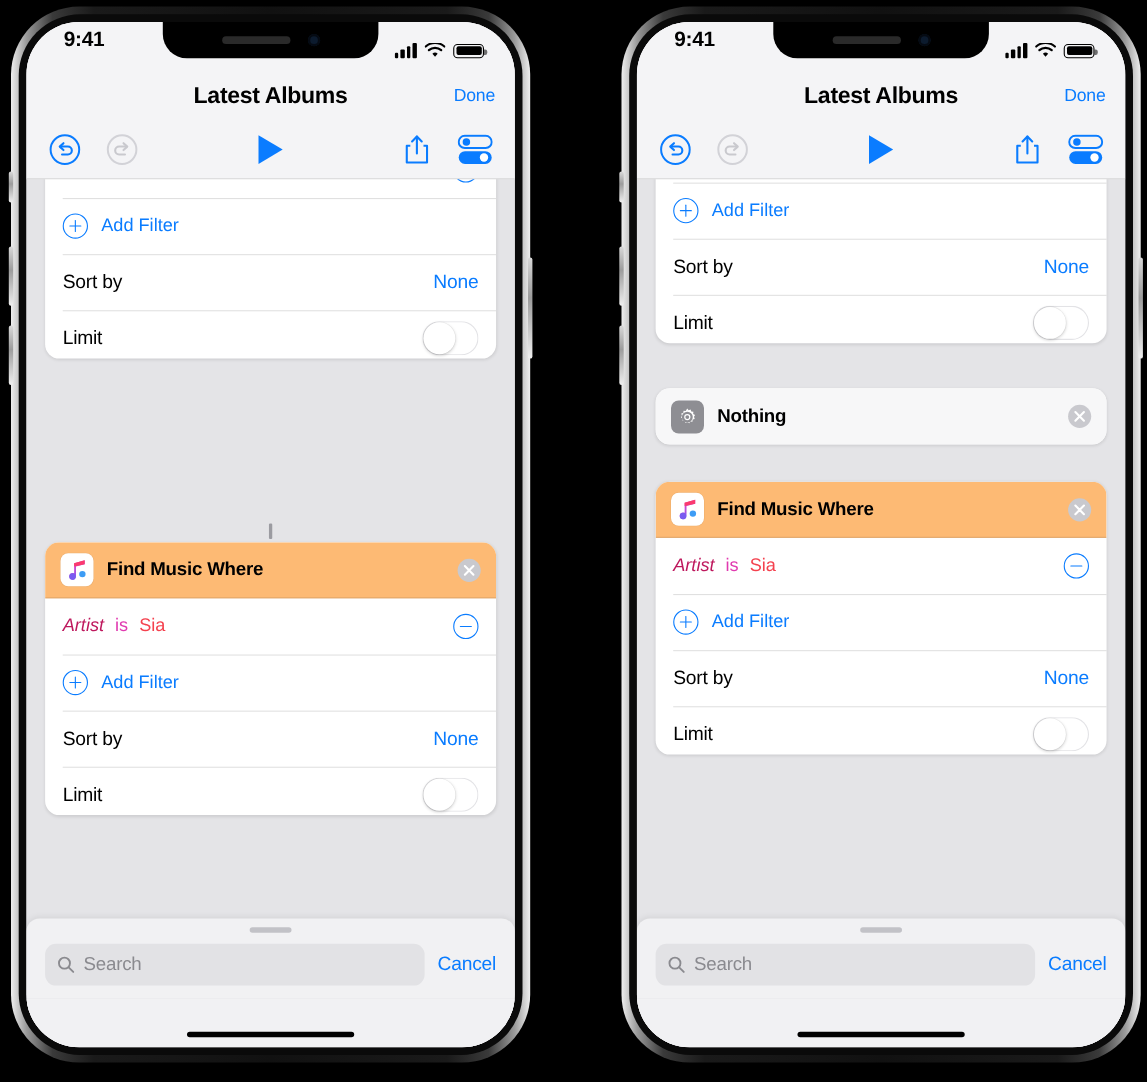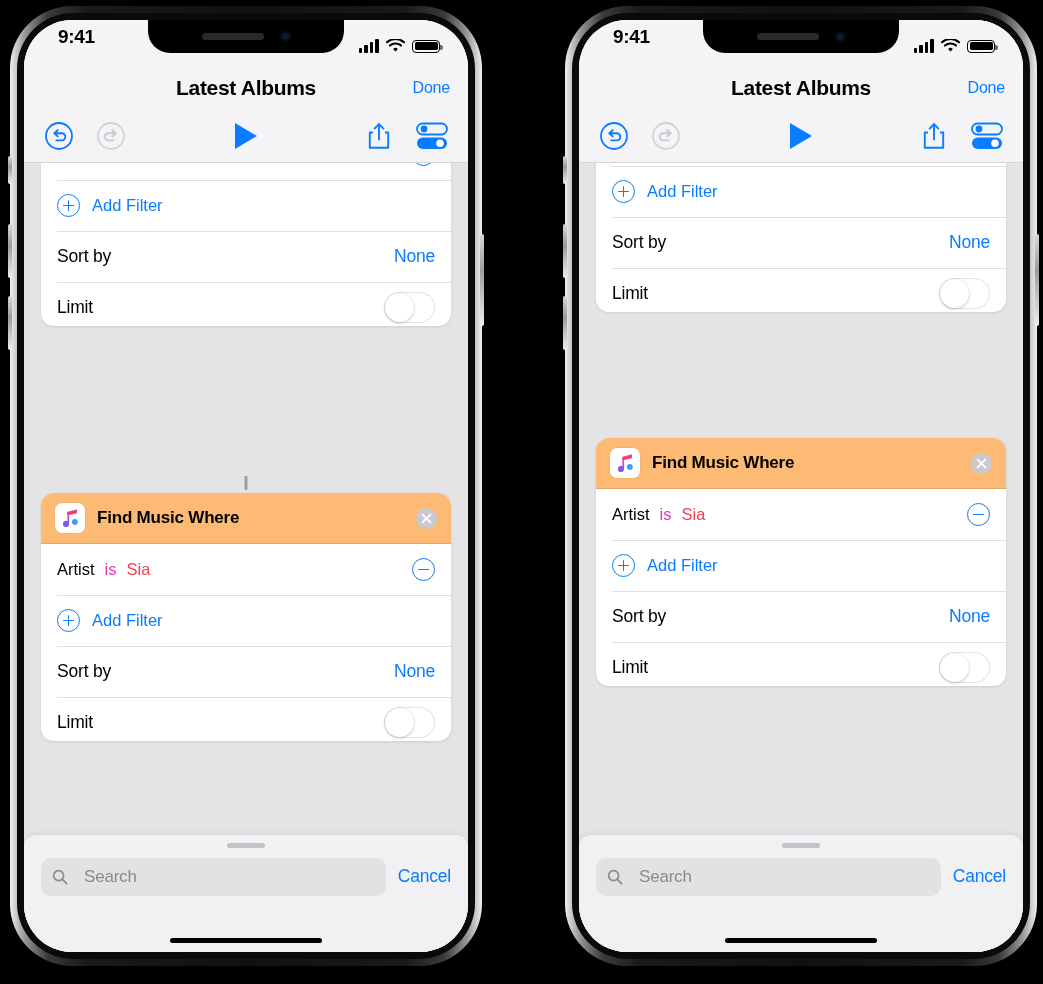--- a/index.html
+++ b/index.html
@@ -124,21 +124,21 @@
 
   .row {
     display: flex; align-items: center; height: 51px;
     padding: 0 16px; position: relative;
   }
   .row + .row::before {
     content: ""; position: absolute; left: 16px; right: 0; top: 0;
     height: 0.5px; background: rgba(0,0,0,0.12);
   }
   .row.filter { gap: 10px; }
-  .f-key { color: #000000; font-size: 16.5px; }
+  .f-key { color: #be185d; font-size: 16.5px; font-style: italic; }
   .f-op  { color: #e03ab0; font-size: 16.5px; }
   .f-val { color: #f4414e; font-size: 16.5px; }
   .minus-btn {
     position: absolute; right: 16px; width: 23px; height: 23px;
     border-radius: 50%; border: 1.6px solid #0a7cff;
     display: flex; align-items: center; justify-content: center;
   }
   .minus-btn i { display:block; width: 11px; height: 1.8px; background: #0a7cff; border-radius:1px; }
   .plus-btn {
     width: 23px; height: 23px; border-radius: 50%; border: 1.6px solid #0a7cff;
@@ -174,21 +174,21 @@
     background: #f1f1f3;
     border-radius: 12px 12px 0 0;
     z-index: 25;
     box-shadow: 0 -1px 6px rgba(0,0,0,0.07);
   }
   .grabber { width: 38px; height: 5px; border-radius: 3px; background: #c2c2c7;
              margin: 8px auto 0; }
   .search-row { display: flex; align-items: center; gap: 12px; padding: 10px 17px 12px; }
   .search-field {
     flex: 1; height: 38px; border-radius: 10px; background: #e2e2e5;
-    display: flex; align-items: center; gap: 16px; padding: 0 11px;
+    display: flex; align-items: center; gap: 8px; padding: 0 11px;
   }
   .search-ph { color: #8a8a8f; font-size: 17px; letter-spacing:-0.2px; }
   .cancel { color: #0a7cff; font-size: 17.5px; letter-spacing:-0.2px; }
   .tray-divider { height: 0.5px; background: rgba(0,0,0,0.10); }
   .home-area { height: 44px; position: relative; background: #f1f1f3; }
   .home-ind { position: absolute; bottom: 9px; left: 50%; transform: translateX(-50%);
               width: 152px; height: 5.5px; border-radius: 4px; background: #000; }
 </style>
 </head>
 <body>
@@ -498,20 +498,38 @@
           <div class="row">
             <span class="row-label">Sort by</span>
             <span class="row-value">None</span>
           </div>
           <div class="row">
             <span class="row-label">Limit</span>
             <div class="toggle"></div>
           </div>
         </div>
 
+        <div class="card" style="top:333px; height:51px;">
+          <div class="card-header" style="background:#f7f7f8;border-bottom:none;">
+            <div class="app-icon gear">
+              <svg width="22" height="22" viewBox="0 0 24 24">
+                <path fill="#fff" d="M12 2.6l1.35 1.66 2.06-.72.62 2.1 2.17.2-.2 2.17 1.9 1.07-1.07 1.9.72 2.06-2.1.62-.2 2.17-2.17-.2-1.07 1.9-1.9-1.07-2.06.72-.62-2.1-2.17-.2.2-2.17-1.9-1.07 1.07-1.9-.72-2.06 2.1-.62.2-2.17 2.17.2z" transform="translate(0,1.2) scale(0.98)"></path>
+                <circle cx="11.8" cy="12.2" r="5.4" fill="#8e8e93"></circle>
+                <circle cx="11.8" cy="12.2" r="3.1" fill="#fff"></circle>
+                <circle cx="11.8" cy="12.2" r="1.9" fill="#8e8e93"></circle>
+              </svg>
+            </div>
+            <div class="card-title">Nothing</div>
+            <div class="close-x">
+              <svg width="11" height="11" viewBox="0 0 11 11">
+                  <path d="M1.6 1.6 9.4 9.4M9.4 1.6 1.6 9.4" stroke="#fff" stroke-width="1.9" stroke-linecap="round"></path>
+                </svg>
+            </div>
+          </div>
+        </div>
 
         <div class="card" style="top:418px; height:248px;">
           <div class="card-header">
             <div class="app-icon music">
               <svg width="22" height="22" viewBox="0 0 22 22">
                 <defs>
                     <linearGradient id="mg4" x1="0" y1="0" x2="0.4" y2="1">
                   <stop offset="0" stop-color="#fb3a6e"></stop>
                       <stop offset="0.5" stop-color="#c64bd8"></stop>
                   <stop offset="1" stop-color="#7a5cf0"></stop>

